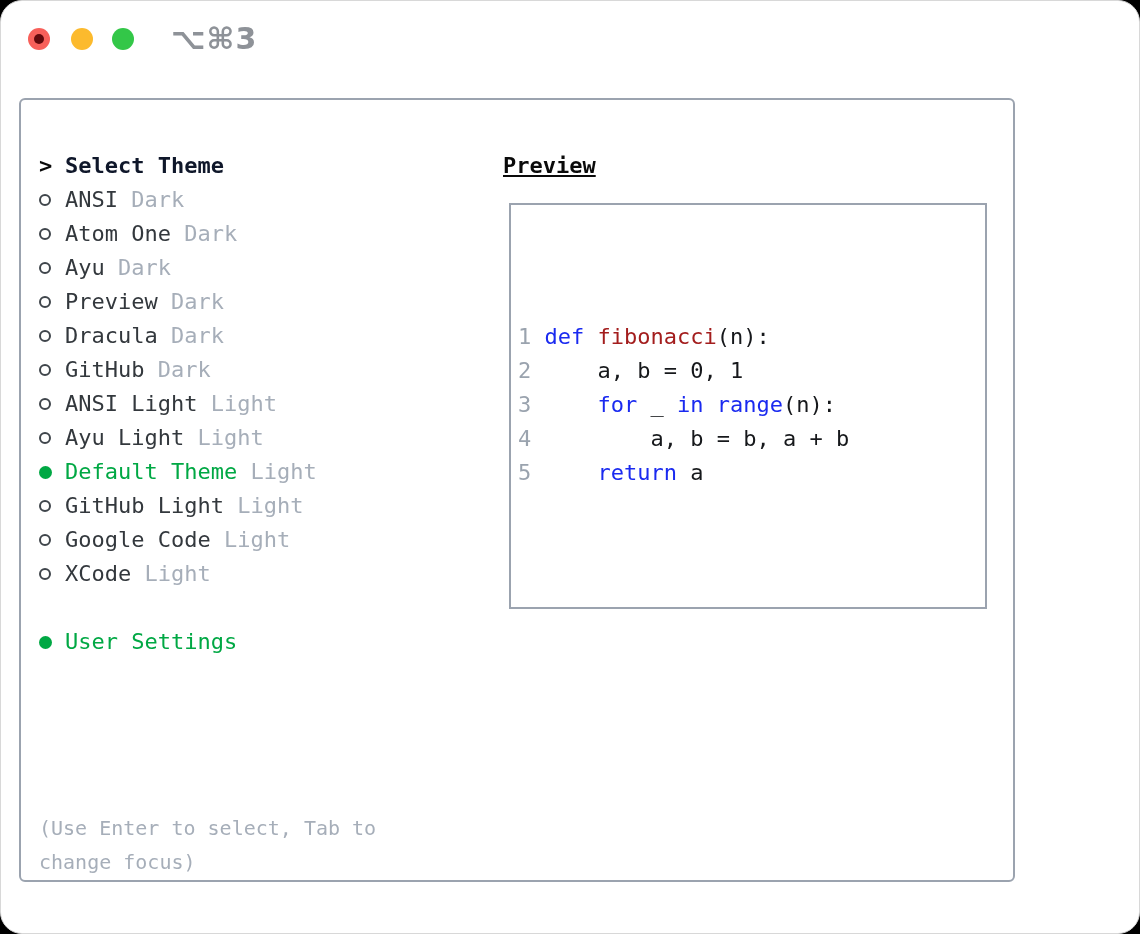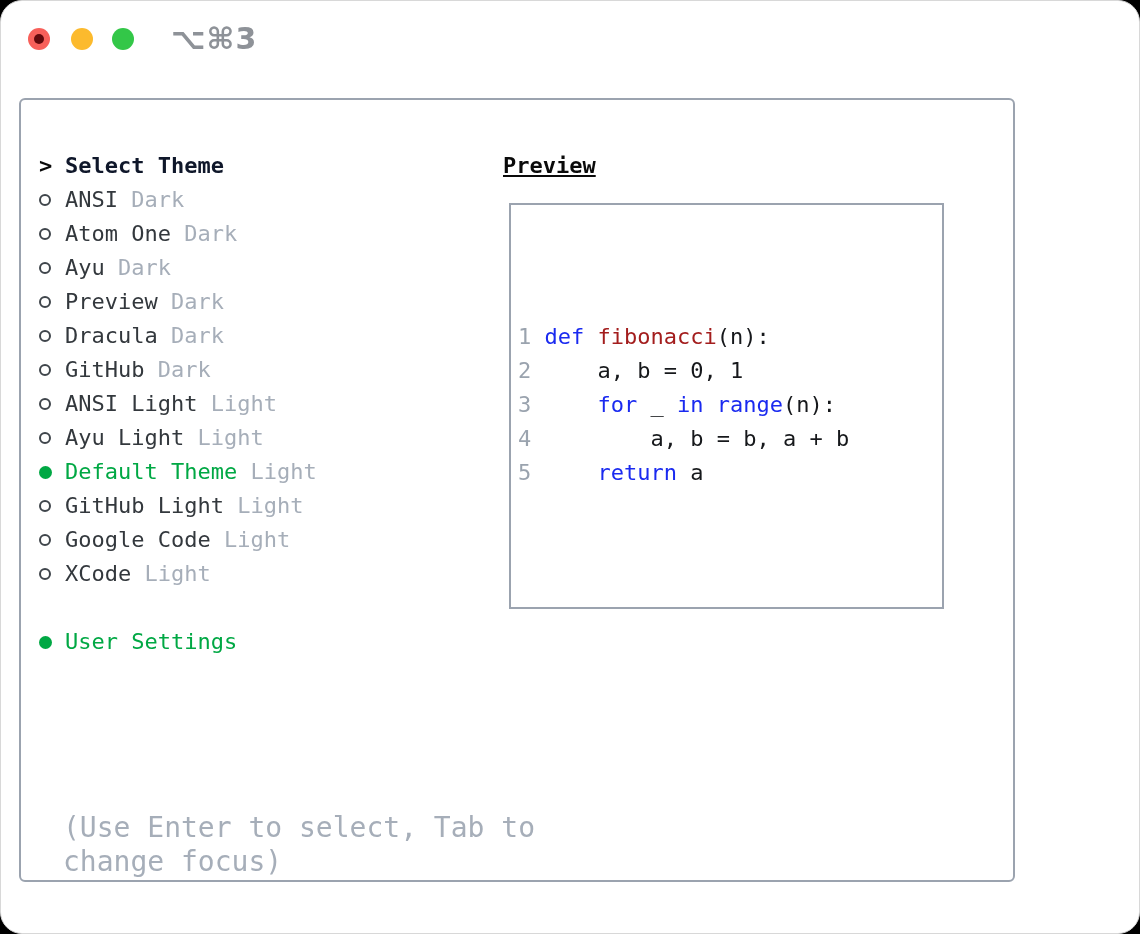--- a/index.html
+++ b/index.html
@@ -29,27 +29,27 @@
   .spacer{height:34px;}
   .marker-box{width:26px;flex:0 0 26px;display:flex;align-items:center;}
   .focus-caret{font-weight:700;color:#0a0a0a;}
   .ring{width:12px;height:12px;border:2px solid #3f454b;border-radius:50%;box-sizing:border-box;}
   .dot-selected{width:13px;height:13px;border-radius:50%;background:#00a844;}
   .hdr{font-weight:700;color:#0f172a;}
   .t-name{color:#33383d;}
   .t-variant{color:#a6aeb9;text-align:center;}
   .t-selected{color:#00a844;}
   .apply-label{color:#0b0d0f;}
-  .hint{position:absolute;left:18px;top:711px;color:#a6aeb9;font-size:28px;line-height:34px;
-        white-space:pre;margin-left:24px;}
+  .hint{position:absolute;left:18px;top:711px;color:#a6aeb9;font-size:20px;line-height:34px;
+        white-space:pre;}
 
   
   .preview-title{position:absolute;left:482px;top:49px;font-size:22px;line-height:34px;
                  font-weight:700;color:#0a0a0a;text-decoration:underline;}
-  .preview-box{position:absolute;left:488px;top:103px;width:435px;height:406px;
+  .preview-box{position:absolute;left:488px;top:103px;width:478px;height:406px;
                border:2px solid #9ba3af;box-sizing:border-box;background:#fff;overflow:hidden;}
   .codearea{position:absolute;left:7px;top:47px;font-size:22px;line-height:34px;white-space:pre;}
   .cline{height:34px;}
   .lnum{color:#9aa3ae;}
   .tok-plain{color:#16181b;}
   .tok-kw{color:#1a2af0;}
   .tok-fn{color:#a31d1d;}
 </style>
 </head>
 <body>

